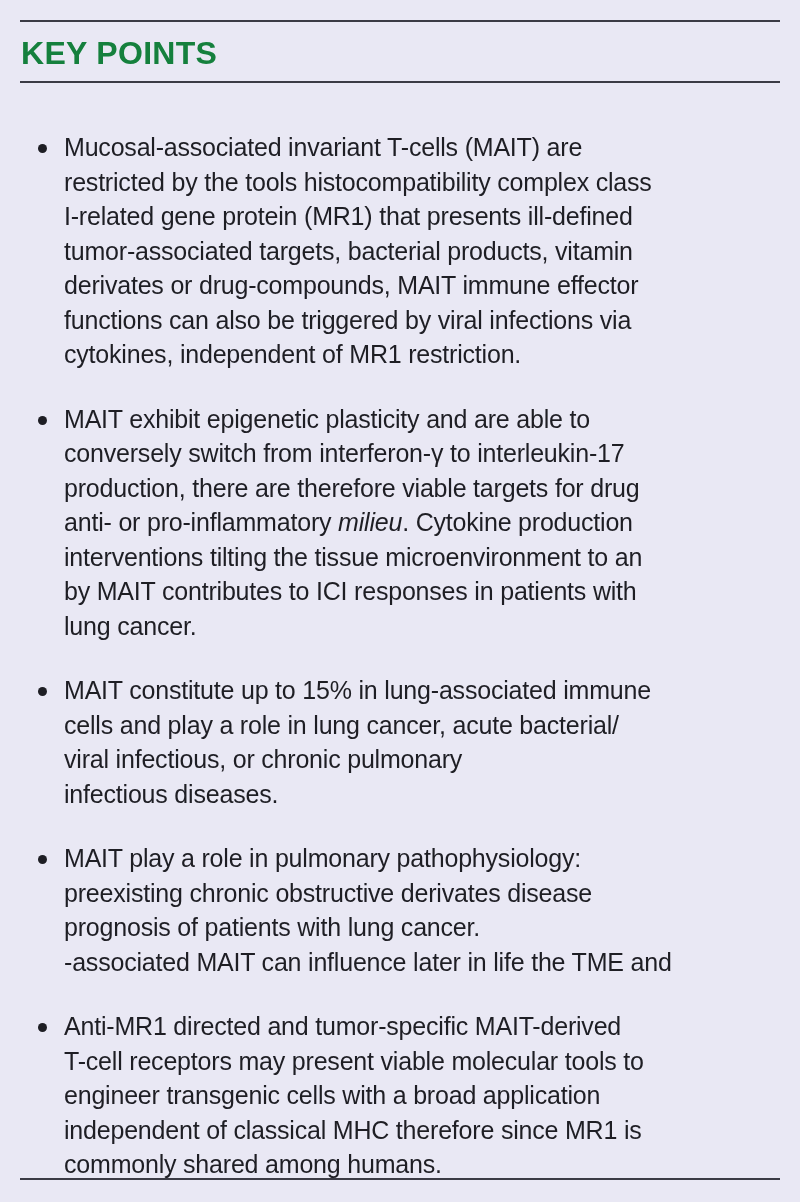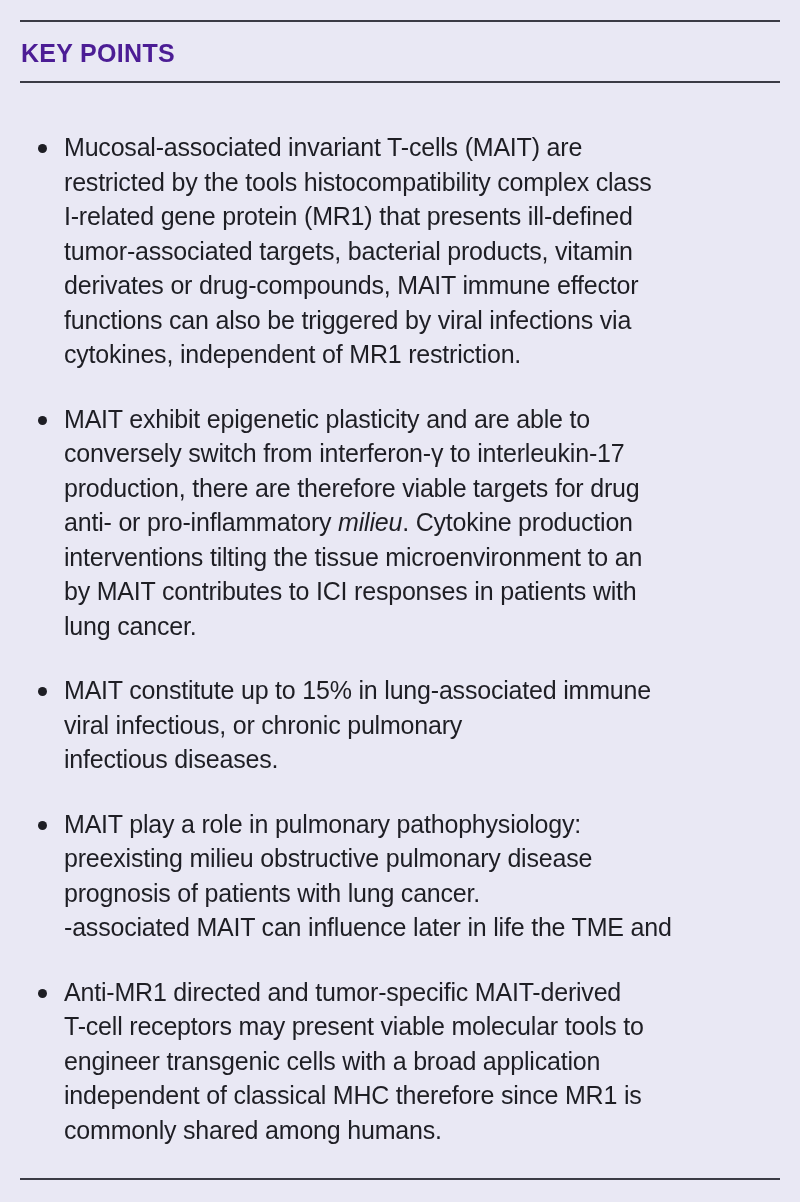--- a/index.html
+++ b/index.html
@@ -26,24 +26,24 @@
   .rule.mid { top: 81px; }
   .rule.bottom { top: 1178px; }
 
   .heading {
     position: absolute;
     left: 21px;
     top: 33px;
     margin: 0;
     font-family: "Liberation Sans", sans-serif;
     font-weight: bold;
-    font-size: 25px;
+    font-size: 32px;
     line-height: 40px;
     letter-spacing: 0.3px;
-    color: #4c1d95;
+    color: #15803d;
   }
 
   .points {
     position: absolute;
     left: 0;
     top: 115px;
     width: 800px;
     margin: 15px;
     padding: 0;
     list-style: none;
@@ -98,28 +98,29 @@
     <span class="line">production, there are therefore viable targets for drug</span>
     <span class="line"><span>anti- or pro-inflammatory </span><em>milieu</em><span>. Cytokine production</span></span>
     <span class="line">interventions tilting the tissue microenvironment to an</span>
     <span class="line">by MAIT contributes to ICI responses in patients with</span>
     <span class="line">lung cancer.</span>
   </li>
 
   <li class="point">
     <span class="bullet"></span>
     <span class="line">MAIT constitute up to 15% in lung-associated immune</span>
+    <span class="line">cells and play a role in lung cancer, acute bacterial/</span>
     <span class="line">viral infectious, or chronic pulmonary</span>
     <span class="line">infectious diseases.</span>
   </li>
 
   <li class="point">
     <span class="bullet"></span>
     <span class="line">MAIT play a role in pulmonary pathophysiology:</span>
-    <span class="line">preexisting milieu obstructive pulmonary disease</span>
+    <span class="line">preexisting chronic obstructive derivates disease</span>
     <span class="line">prognosis of patients with lung cancer.</span>
     <span class="line">-associated MAIT can influence later in life the TME and</span>
   </li>
 
   <li class="point">
     <span class="bullet"></span>
     <span class="line">Anti-MR1 directed and tumor-specific MAIT-derived</span>
     <span class="line">T-cell receptors may present viable molecular tools to</span>
     <span class="line">engineer transgenic cells with a broad application</span>
     <span class="line">independent of classical MHC therefore since MR1 is</span>

